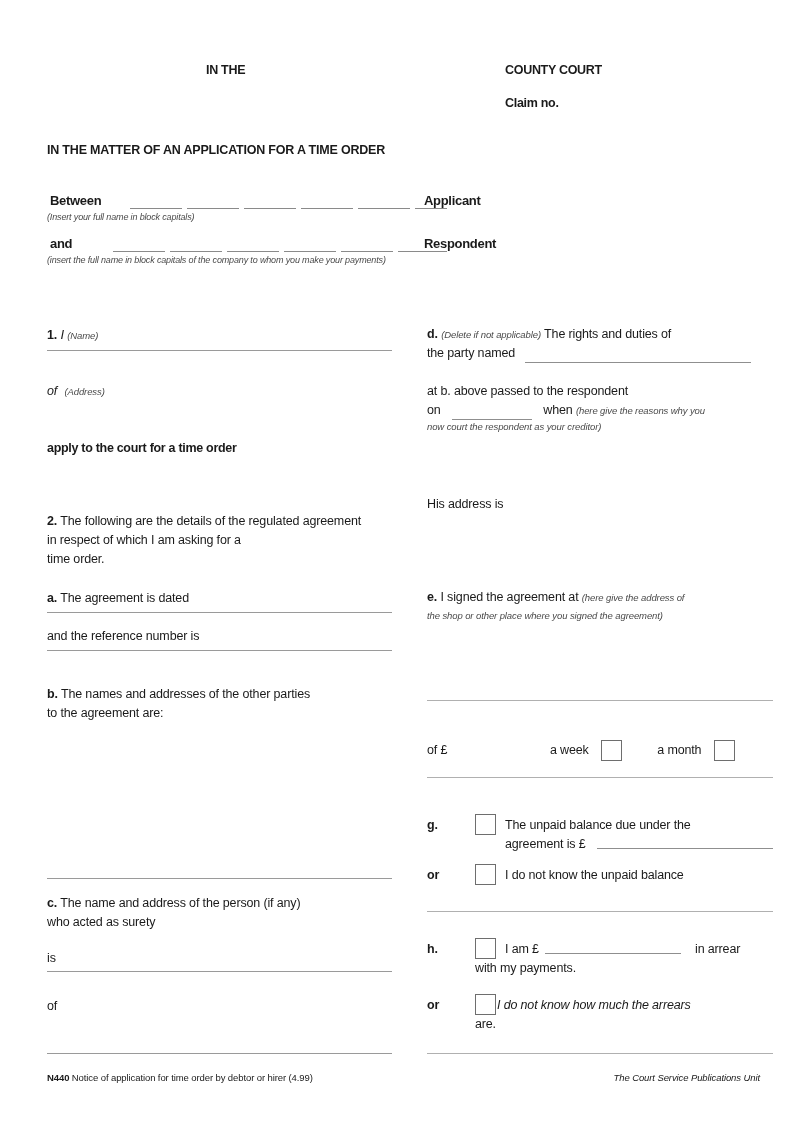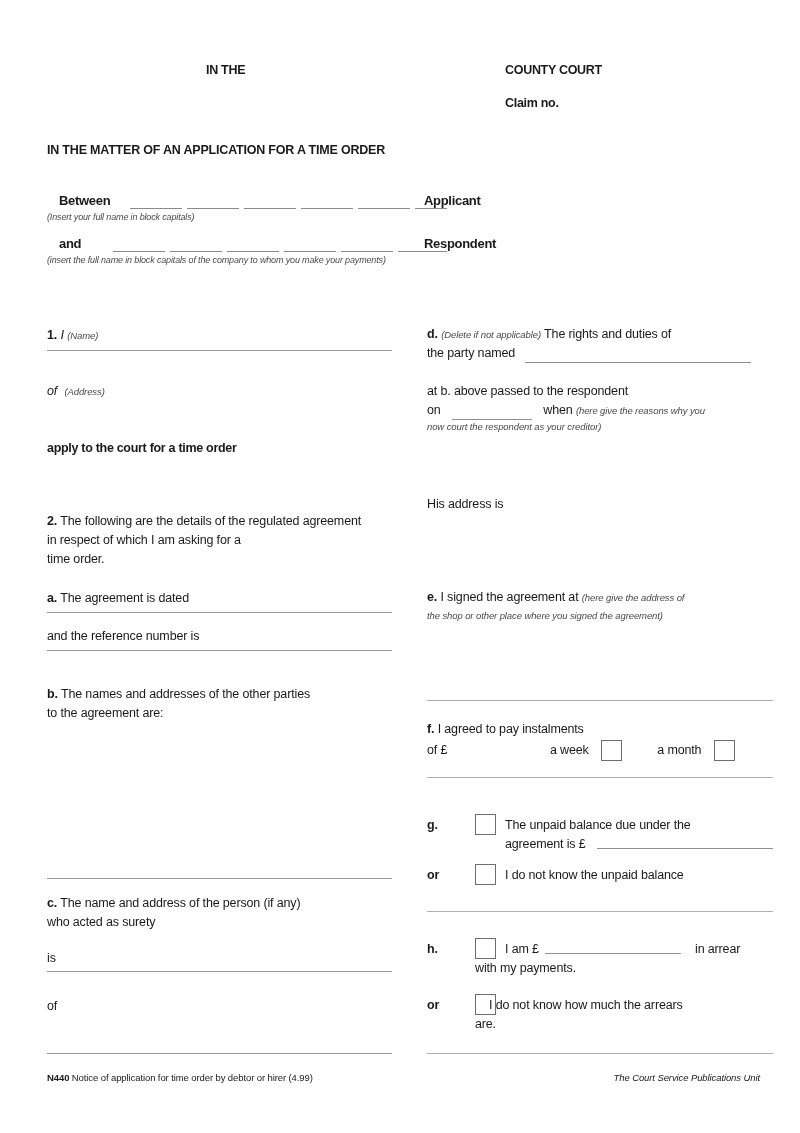--- a/index.html
+++ b/index.html
@@ -64,21 +64,21 @@
     position: absolute;
     left: 37px; top: 143px;
     font-size: 12.5px;
     font-weight: bold;
     letter-spacing: -0.2px;
   }
 
   
   .party-row { position: absolute; left: 37px; width: 730px; }
   .party-label {
-    position: absolute; left: 12px; top: 0;
+    position: absolute; left: 3px; top: 0;
     font-size: 13px; font-weight: bold;
     letter-spacing: -0.3px;
   }
   .party-role {
     position: absolute; left: 377px; top: 0;
     font-size: 13px; font-weight: bold;
     letter-spacing: -0.3px;
   }
   .dashline {
     position: absolute;
@@ -266,24 +266,20 @@
     <span class="b">e.</span>
     <span>I signed the agreement at</span>
     <span class="hint">(here give the address of</span>
   </div>
   <div class="col-right hint" style="top:610px;">the shop or other place where you signed the agreement)</div>
   <div class="col-right" style="top:630px; height:66px;"></div>
   <div class="col-right" style="top:700px;">
       <hr class="rule-soft">
     </div>
 
-  <div class="col-right body-txt" style="top:720px;">
-    <span class="b">f.</span>
-    <span>I agreed to pay instalments</span>
-  </div>
   <div class="col-right body-txt" style="top:740px;">
     <span>of £</span>
     <span class="fieldline" style="width:92px; border-bottom:0;"></span>
     <span style="margin-left:4px;">a week</span>
     <span class="cbox" style="margin-left:9px;"></span>
     <span style="margin-left:32px;">a month</span>
     <span class="cbox" style="margin-left:9px;"></span>
   </div>
   <div class="col-right" style="top:777px;">
       <hr class="rule-soft">
@@ -316,21 +312,21 @@
       <span class="body-txt" style="position:absolute; left:78px; top:2px;">I am £</span>
       <span class="fieldline" style="position:absolute; left:118px; top:2px; width:136px;"></span>
       <span class="body-txt" style="position:absolute; left:268px; top:2px;">in arrear</span>
       <span class="body-txt" style="position:absolute; left:48px; top:21px;">with my payments.</span>
     </div>
   </div>
   <div class="col-right" style="top:994px;">
     <div style="position:relative; height:42px;">
       <span class="b body-txt" style="position:absolute; left:0; top:2px;">or</span>
       <span class="cbox" style="position:absolute; left:48px; top:0;"></span>
-      <span class="body-txt" style="position:absolute; left:62px; top:2px;">I do not know how much the arrears</span>
+      <span class="body-txt" style="position:absolute; left:70px; top:2px;font-style:italic;">I do not know how much the arrears</span>
       <span class="body-txt" style="position:absolute; left:48px; top:21px;">are.</span>
     </div>
   </div>
   <div class="col-right" style="top:1053px;">
       <hr class="rule-soft">
     </div>
 
   <div class="footer-left">
     <span class="b">N440</span>
     <span>Notice of application for time order by debtor or hirer (4.99)</span>

